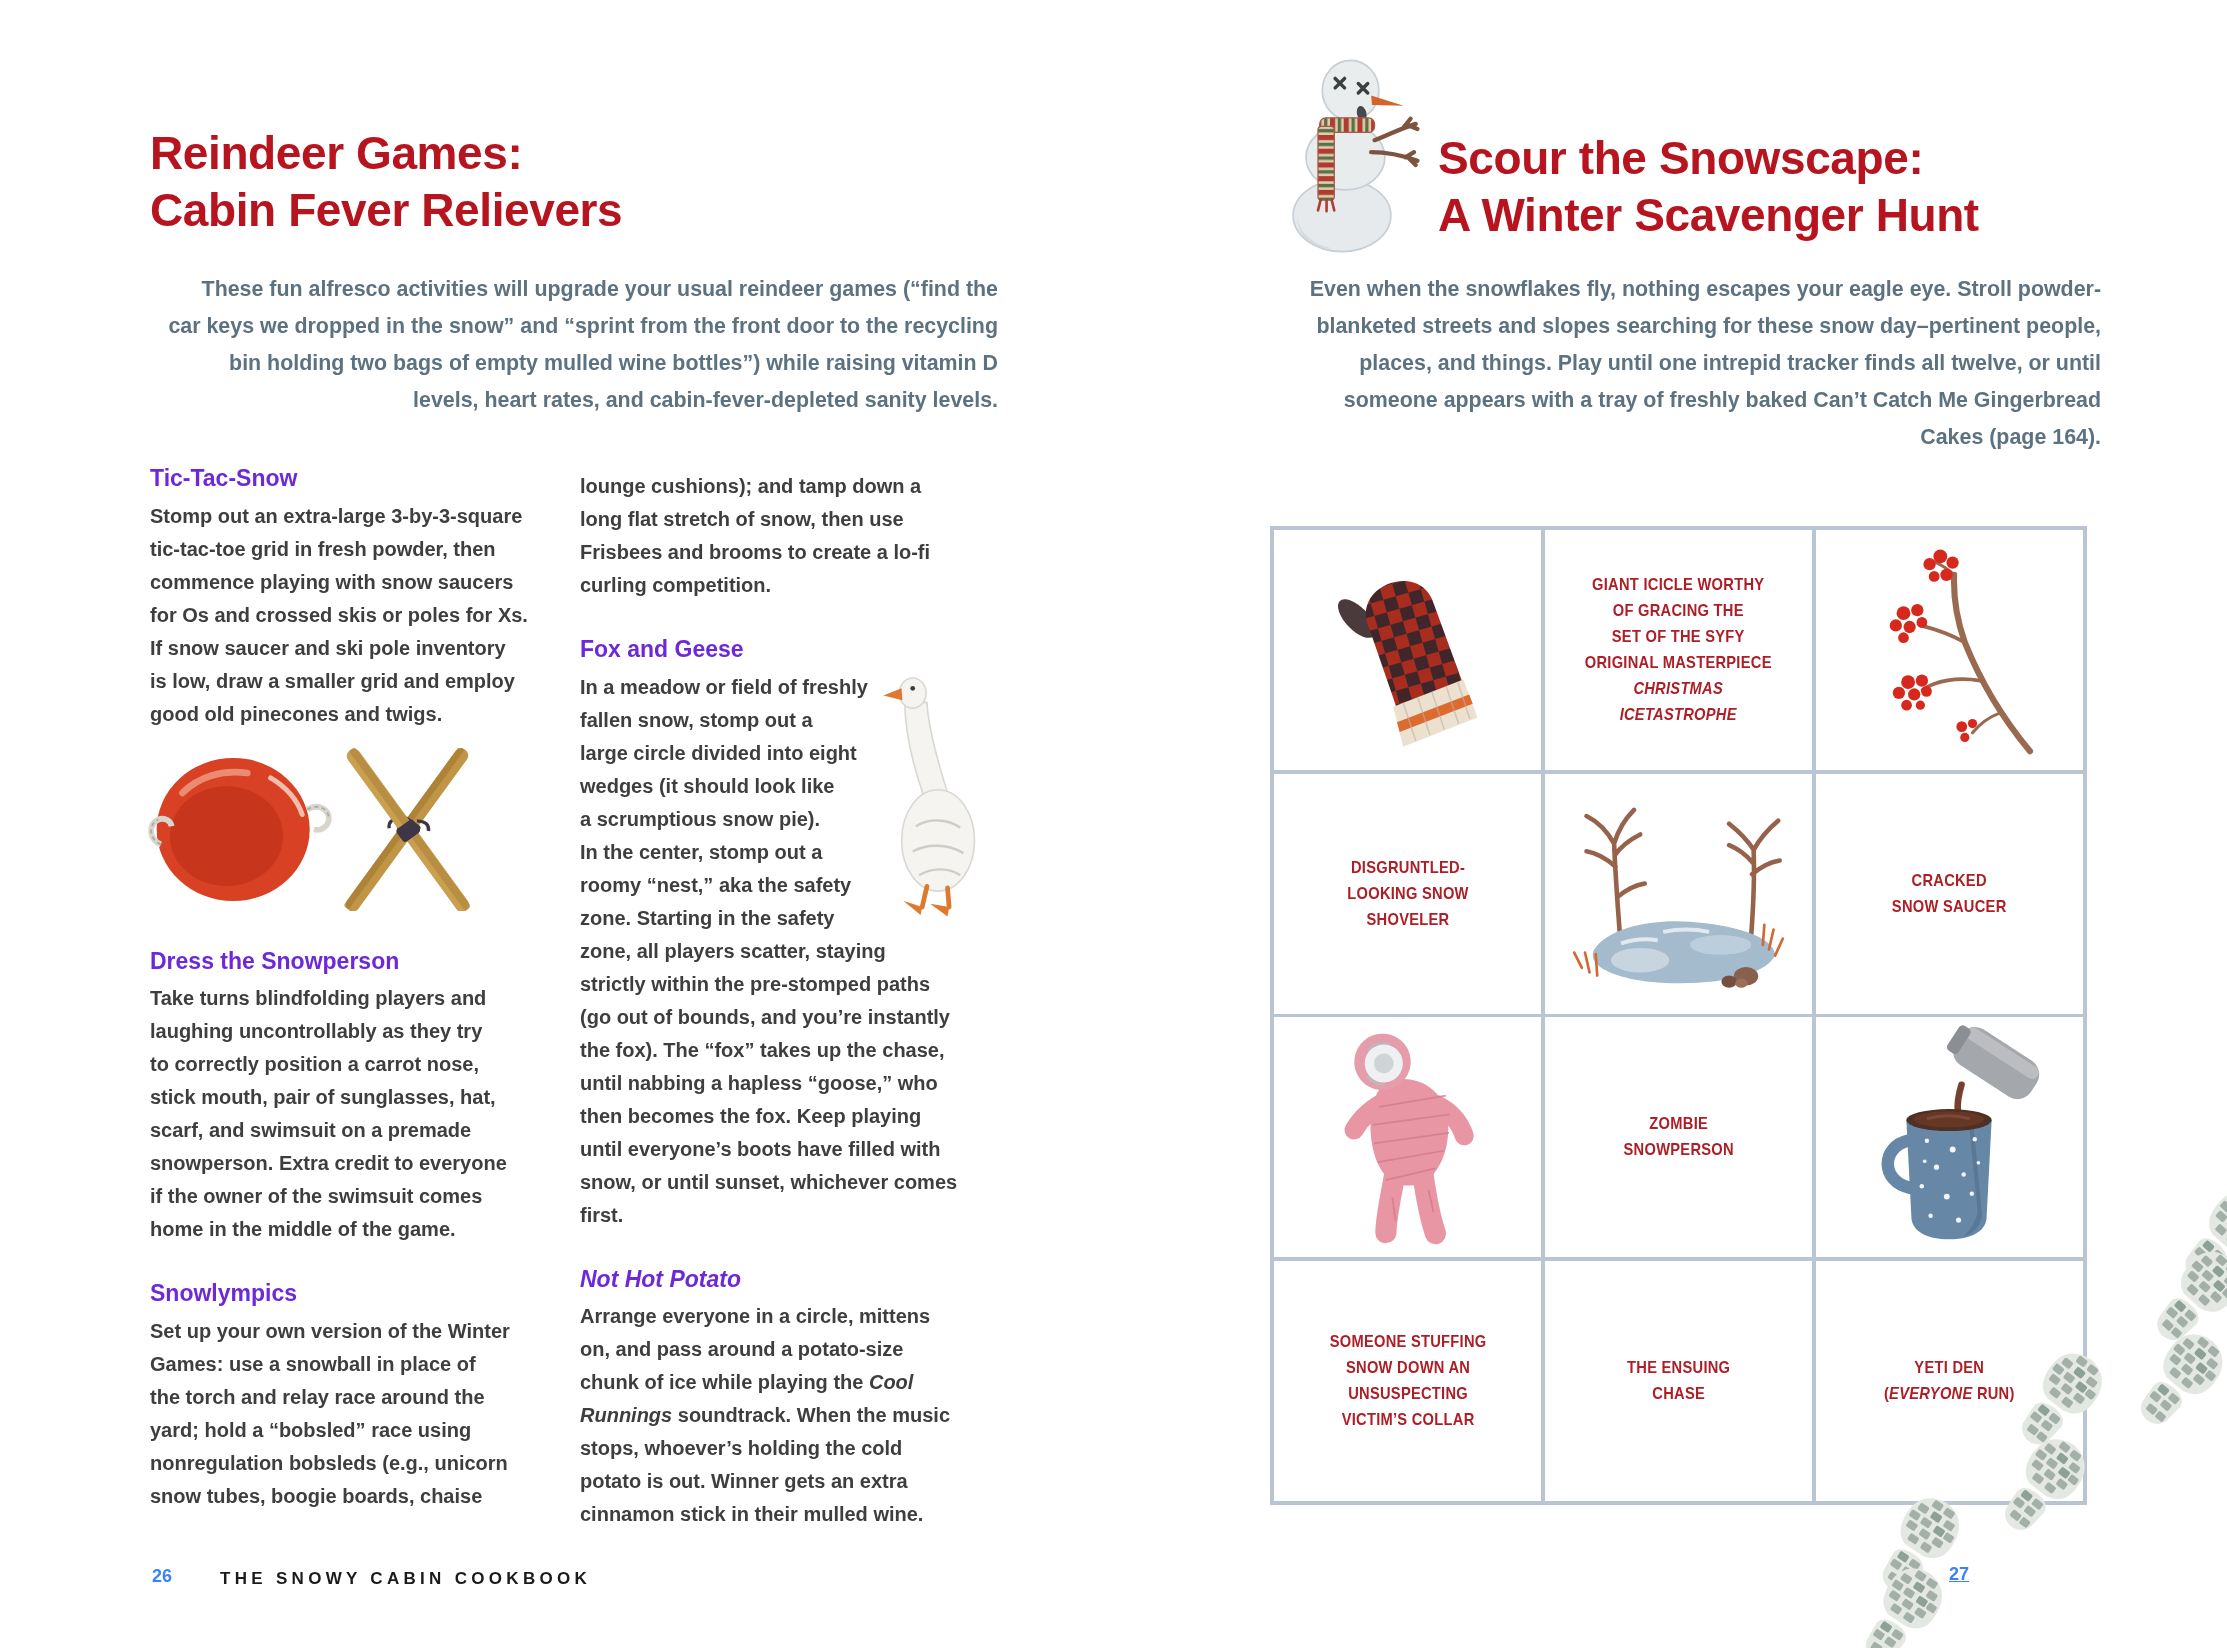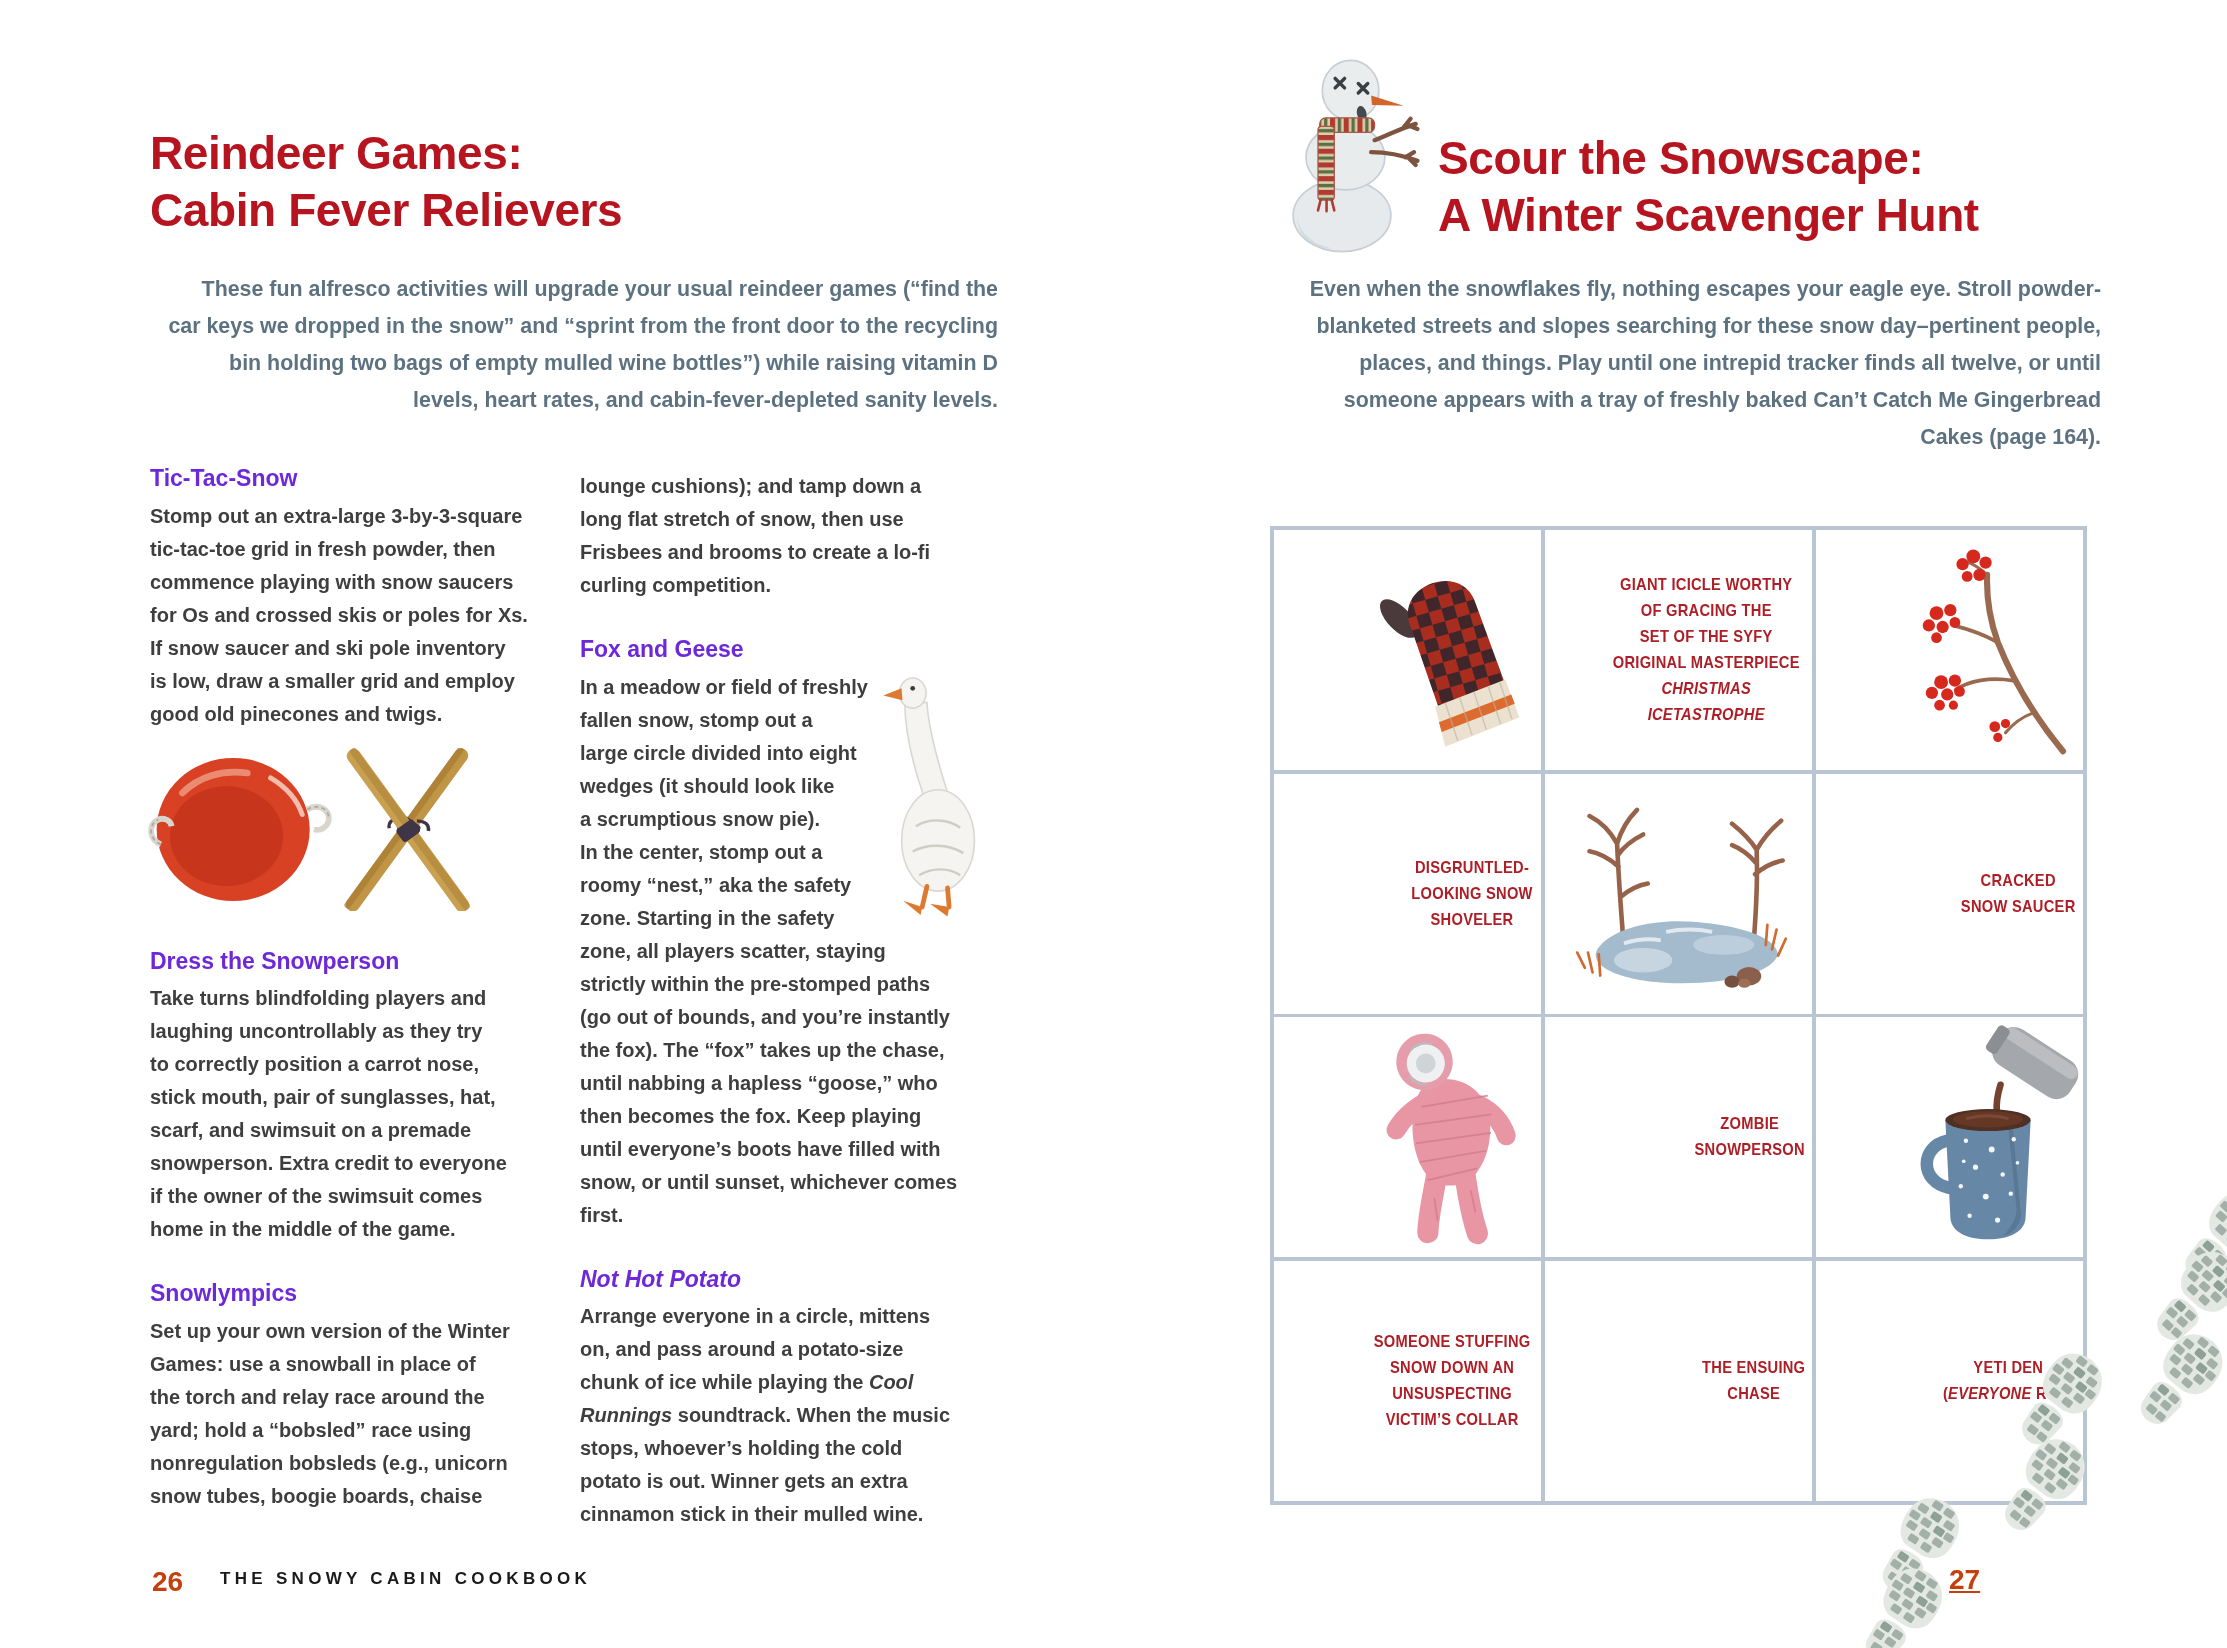--- a/index.html
+++ b/index.html
@@ -12,25 +12,25 @@
   .col{position:absolute;}
   .heading{font-size:23px;font-weight:bold;color:#6d28d9;margin:0 0 7.7px 0;}
   .bodytxt{font-size:20px;line-height:33px;color:#3e3e3e;white-space:pre-line;margin:0;font-weight:bold;}
   .bodytxt i{font-style:italic;}
   .sp40{margin-top:34px;}
   .illus-row{margin:17px 0 5.1px -5.1px;}
   .goose-float{float:right;width:103px;height:261px;margin:-6.9px 0 8.6px 8.6px;}
   .hunt-grid{position:absolute;left:1270px;top:526px;width:817px;height:979px;
           display:grid;grid-template-columns:repeat(3,1fr);grid-template-rows:repeat(4,1fr);
           gap:3.4px;background:#b9c5d3;border:4.3px solid #b9c5d3;box-sizing:border-box;}
-  .cell{background:#ffffff;display:flex;align-items:center;justify-content:flex-end;overflow:hidden;}
+  .cell{background:#ffffff;display:flex;align-items:center;justify-content:center;overflow:hidden;}
   .cell-text{font-weight:bold;font-size:16.7px;line-height:26px;color:#ae1e26;
           text-align:center;white-space:pre-line;letter-spacing:0.3px;transform:scaleX(0.88);}
   .cell-text i{font-style:italic;}
-  .footer-num{position:absolute;font-size:28px;font-weight:bold;color:#c2410c;}
+  .footer-num{position:absolute;font-size:18px;font-weight:bold;color:#3b82f6;}
   .footer-book{position:absolute;font-size:17px;font-weight:bold;color:#1a1a1a;letter-spacing:4.3px;}
   .snowman-wrap{position:absolute;left:1275px;top:39px;width:146px;height:216px;}
   .footprints-wrap{position:absolute;left:1756px;top:1182px;width:471px;height:466px;z-index:5;pointer-events:none;}
 </style>
 </head>
 <body>
 
 <div class="spread">
 
   <div>

